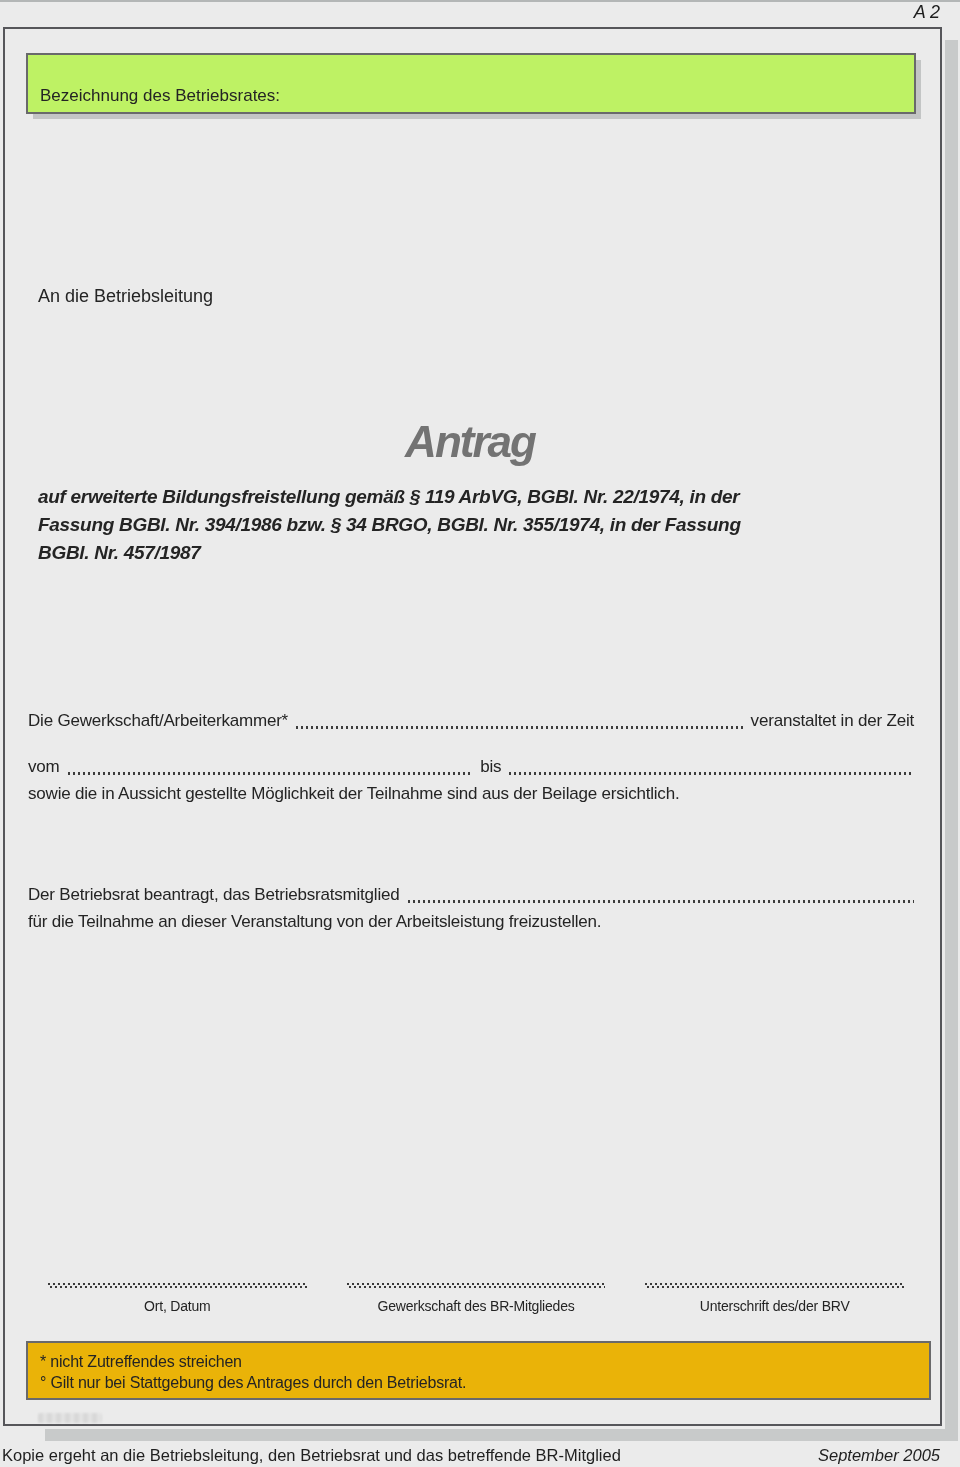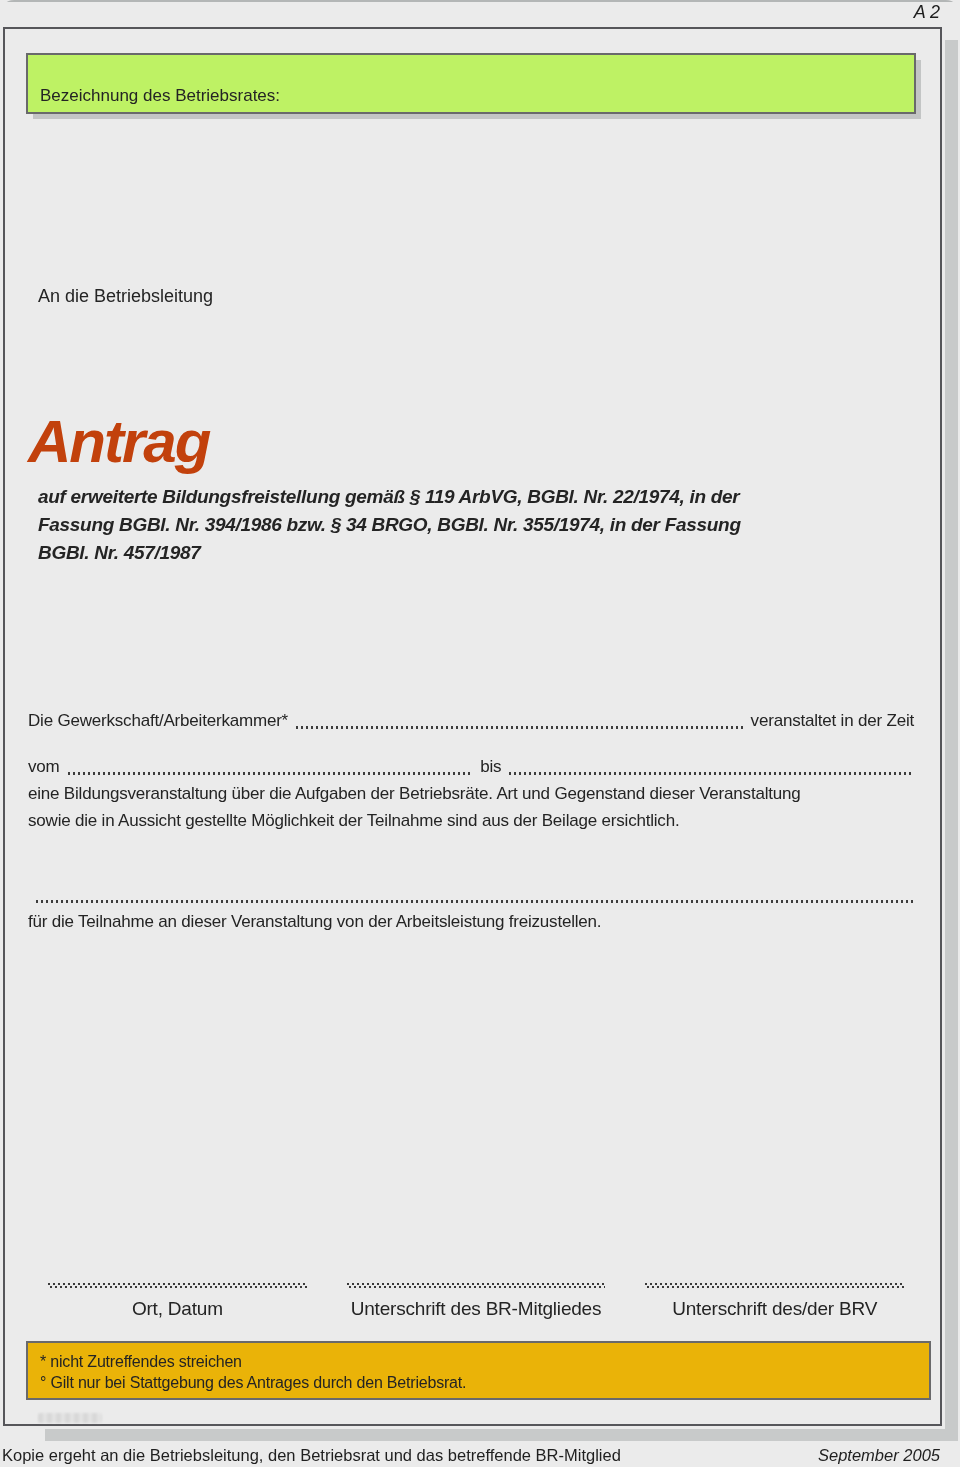--- a/index.html
+++ b/index.html
@@ -1,36 +1,36 @@
 <!DOCTYPE html>
 <html lang="de"><head>
 <meta charset="utf-8">
 <style>
   html,body{margin:0;padding:0;background:#ebebeb;}
   body{font-family:"Liberation Sans","DejaVu Sans",sans-serif;color:#242424;}
-  #page{position:relative;width:960px;height:1467px;background:#ebebeb;overflow:hidden;border-radius:14px;}
+  #page{position:relative;width:960px;height:1467px;background:#ebebeb;overflow:hidden;}
 
   .abs{position:absolute;}
 
   #top-rule{left:0;top:0;width:960px;height:2px;background:#b3b6b6;}
   #corner-label{right:20px;top:2px;font-size:18px;line-height:20px;font-style:italic;color:#1d1d1d;}
 
   #sheet{left:3px;top:27px;width:935px;height:1395px;border:2px solid #56565a;background:#ebebeb;}
   #sheet-shadow-right{left:945px;top:40px;width:13px;height:1401px;background:#c8caca;}
   #sheet-shadow-bottom{left:45px;top:1429px;width:913px;height:12px;background:#c8caca;}
 
   #designation-box{left:26px;top:53px;width:874px;height:51px;border:2px solid #69696b;
     box-shadow:6px 6px 0 -1px #c3c5c5;background:#bef264;
     display:flex;align-items:flex-end;padding:0 0 6px 12px;font-size:17px;}
 
   #recipient{left:38px;top:286px;font-size:18px;}
 
-  #form-title{left:28px;top:410px;width:884px;text-align:left;
-    font-size:60px;line-height:63px;font-weight:bold;font-style:italic;
-    letter-spacing:-2px;color:#c2410c;}
+  #form-title{left:28px;top:410px;width:884px;text-align:center;
+    font-size:44px;line-height:63px;font-weight:bold;font-style:italic;
+    letter-spacing:-2px;color:#737373;}
 
   #form-subtitle{left:38px;top:483px;width:884px;font-size:19px;line-height:28px;
     font-weight:bold;font-style:italic;letter-spacing:-0.3px;}
   #form-subtitle .line{white-space:nowrap;}
 
   .body-text{font-size:17px;line-height:27px;letter-spacing:-0.2px;color:#242424;}
   .nowrap{white-space:nowrap;}
   .fill-row{display:flex;align-items:baseline;height:27px;}
   .fill-row .txt{white-space:nowrap;}
   .leader{flex:1;height:3px;align-self:flex-end;margin:0 8px 5px 8px;
@@ -43,21 +43,21 @@
   #request-block{left:28px;top:881px;width:886px;}
   #consent-line{left:28px;top:962px;width:886px;}
   #deadline-block{left:28px;top:1016px;width:886px;}
 
   #signature-row{left:48px;top:1283px;width:856px;display:flex;gap:40px;}
   .sig-col{flex:1;}
   .sig-line{height:5px;
     background-image:repeating-linear-gradient(90deg,#3a3a3a 0 2px,transparent 2px 5px),
                      repeating-linear-gradient(90deg,#3a3a3a 0 2px,transparent 2px 5px);
     background-size:100% 2px,100% 2px;background-position:0 0,2px 3px;background-repeat:no-repeat;}
-  .sig-label{margin-top:10px;text-align:center;font-size:19px;letter-spacing:-0.2px;}
+  .sig-label{margin-top:10px;text-align:center;font-size:14px;letter-spacing:-0.2px;}
 
   #footnote-box{left:26px;top:1341px;width:889px;height:47px;border:2px solid #69696b;
     padding:8px 0 0 12px;font-size:16px;line-height:21px;letter-spacing:-0.2px;background:#eab308;}
 
   #faint-artifact{left:38px;top:1413px;width:64px;height:10px;opacity:.55;filter:blur(1px);
     background:repeating-linear-gradient(90deg,#c9c9c9 0 5px,#dedede 5px 9px);border-radius:2px;}
 
   #footer-row{left:2px;top:1446px;width:938px;display:flex;justify-content:space-between;
     font-size:16.5px;line-height:19px;color:#1f1f1f;}
   #footer-right{font-style:italic;}
@@ -93,41 +93,41 @@
       <span class="txt">Die Gewerkschaft/Arbeiterkammer*</span>
       <span class="leader"></span>
       <span class="txt">veranstaltet in der Zeit</span>
     </div>
     <div id="event-row2" class="fill-row">
       <span class="txt">vom</span>
       <span class="leader"></span>
       <span class="txt">bis</span>
       <span class="leader last"></span>
     </div>
-    <div class="nowrap">eine Bildungsveranstaltung über die Aufgaben der Betriebsräte. Art und Gegenstand dieser Veranstaltung</div>
     <div class="nowrap">sowie die in Aussicht gestellte Möglichkeit der Teilnahme sind aus der Beilage ersichtlich.</div>
   </div>
 
   <div id="request-block" class="abs body-text">
     <div class="fill-row">
+      <span class="txt">Der Betriebsrat beantragt, das Betriebsratsmitglied</span>
       <span class="leader last"></span>
     </div>
     <div class="nowrap">für die Teilnahme an dieser Veranstaltung von der Arbeitsleistung freizustellen.</div>
   </div>
 
 
 
   <div id="signature-row" class="abs">
     <div class="sig-col">
       <div class="sig-line"></div>
       <div class="sig-label">Ort, Datum</div>
     </div>
     <div class="sig-col">
       <div class="sig-line"></div>
-      <div class="sig-label">Unterschrift des BR-Mitgliedes</div>
+      <div class="sig-label">Gewerkschaft des BR-Mitgliedes</div>
     </div>
     <div class="sig-col">
       <div class="sig-line"></div>
       <div class="sig-label">Unterschrift des/der BRV</div>
     </div>
   </div>
 
   <div id="footnote-box" class="abs">
     <div>* nicht Zutreffendes streichen</div>
     <div>° Gilt nur bei Stattgebung des Antrages durch den Betriebsrat.</div>

